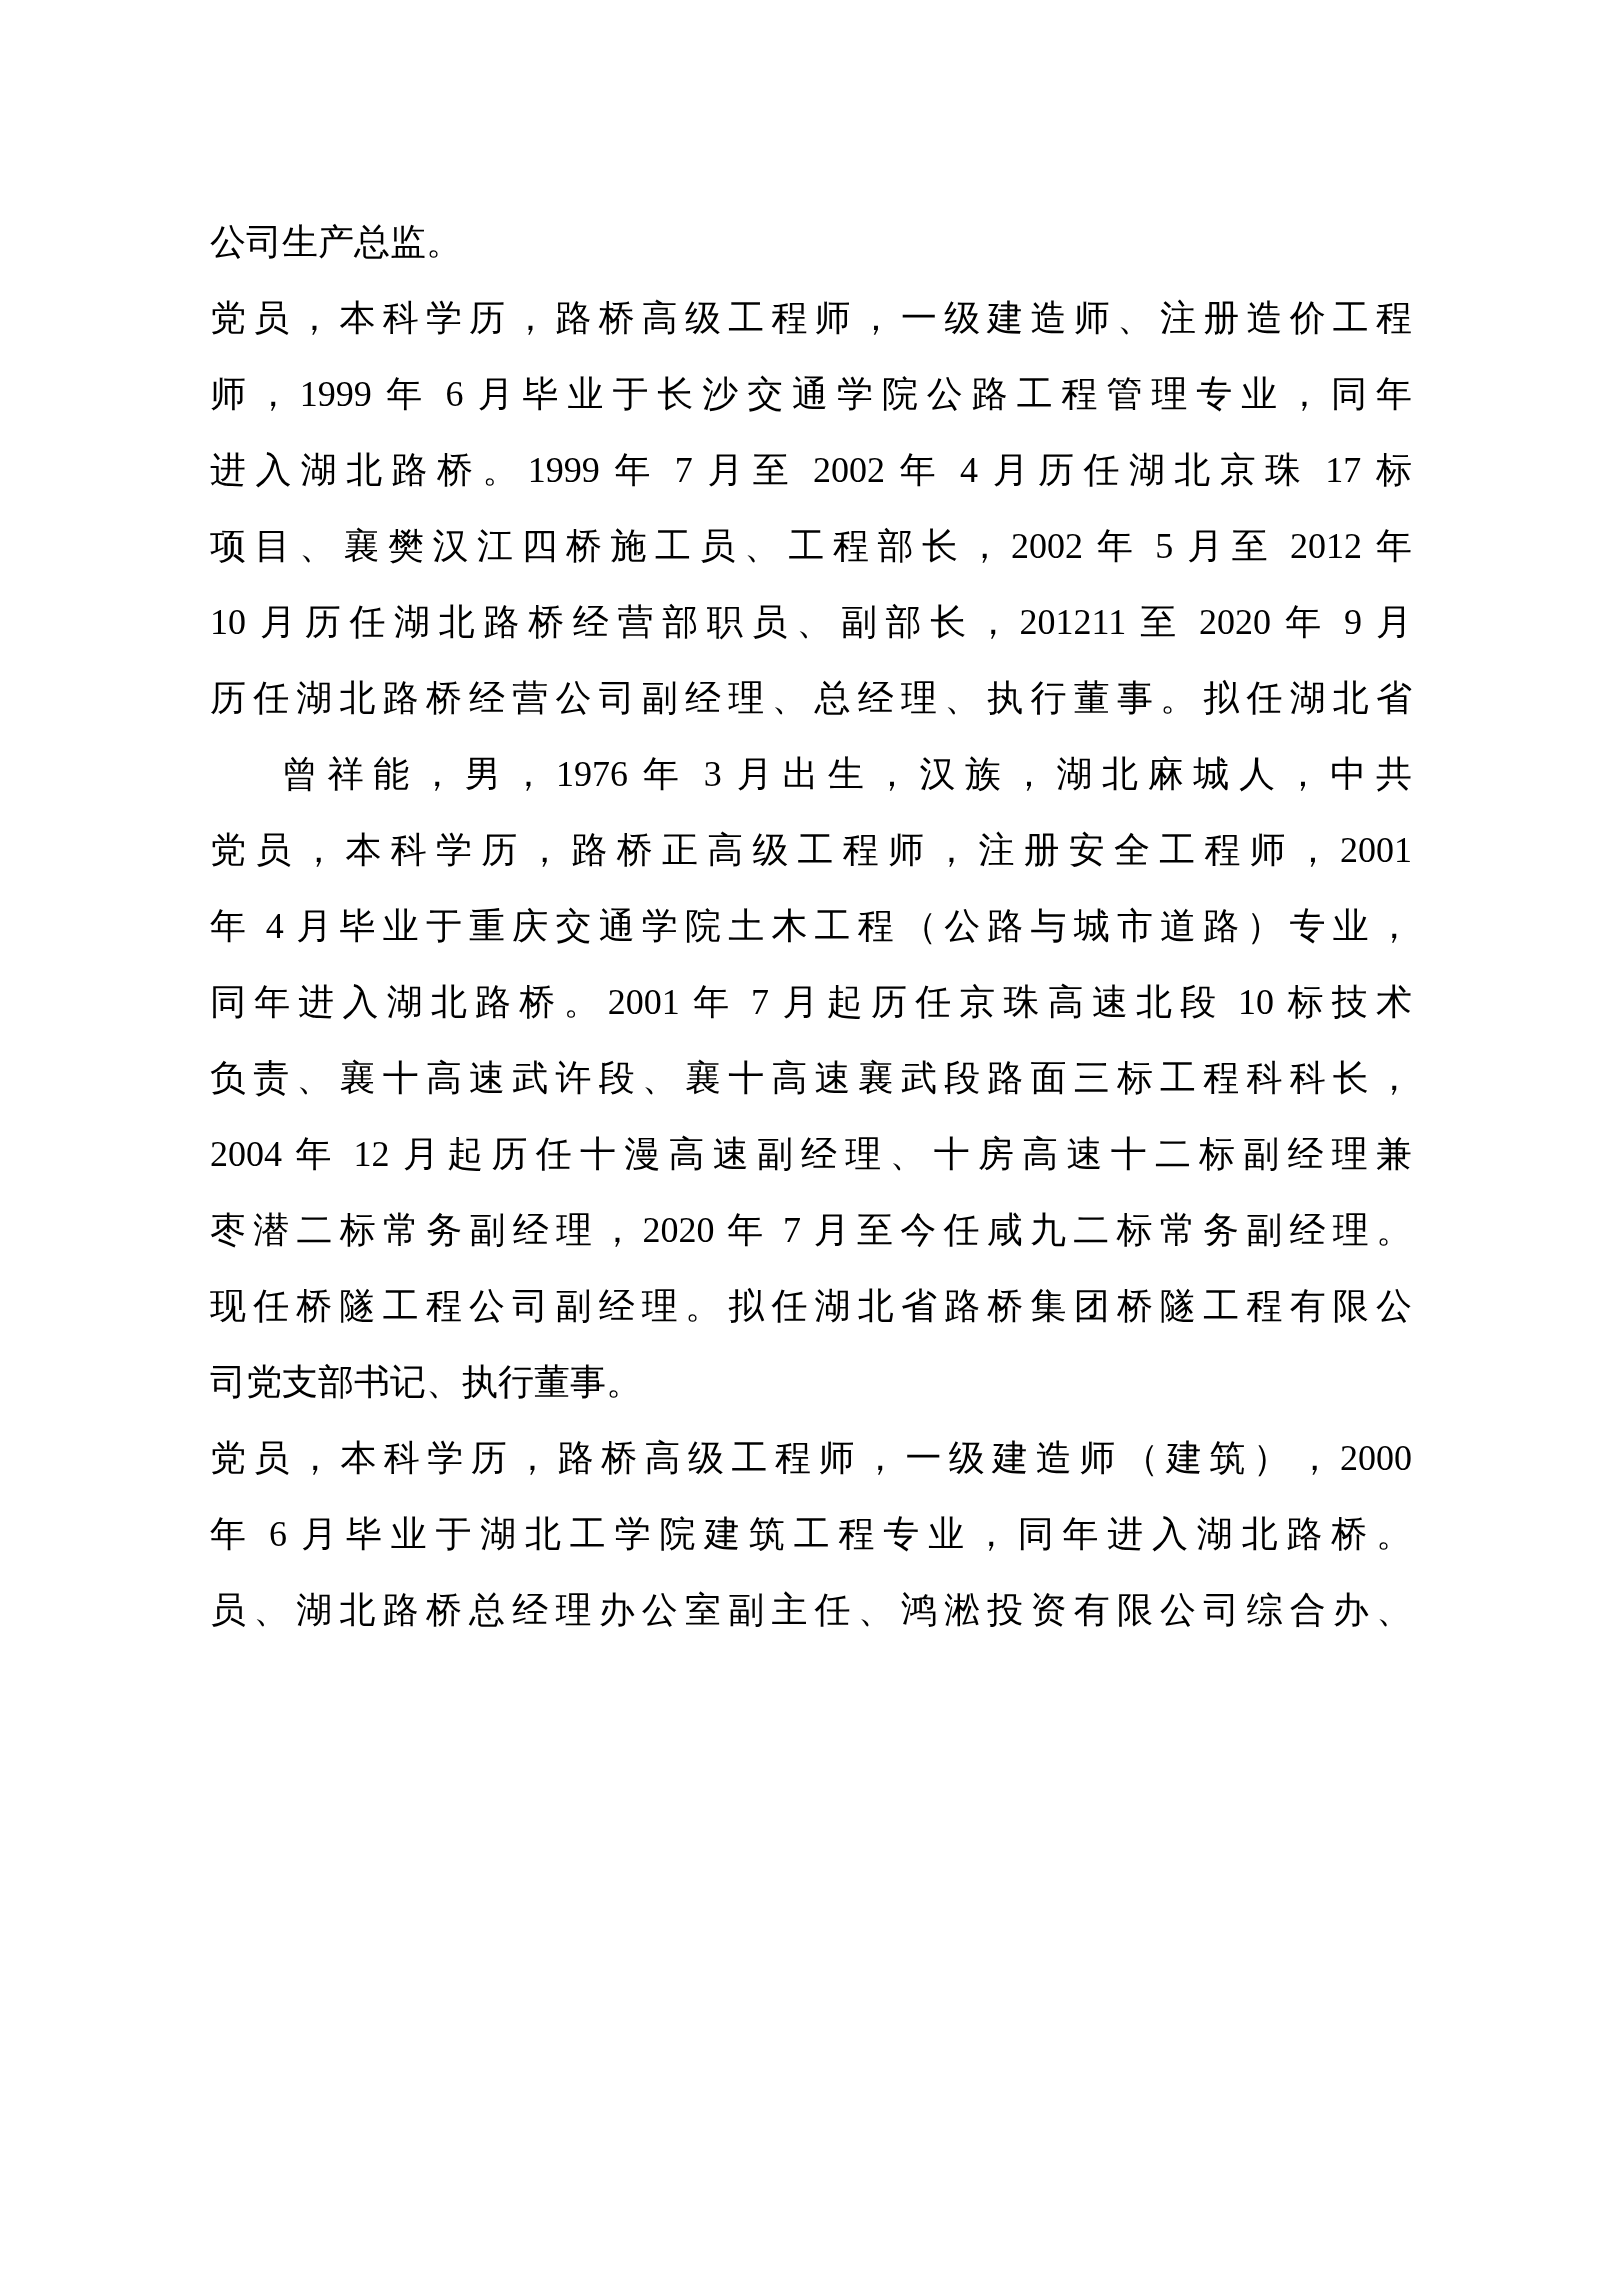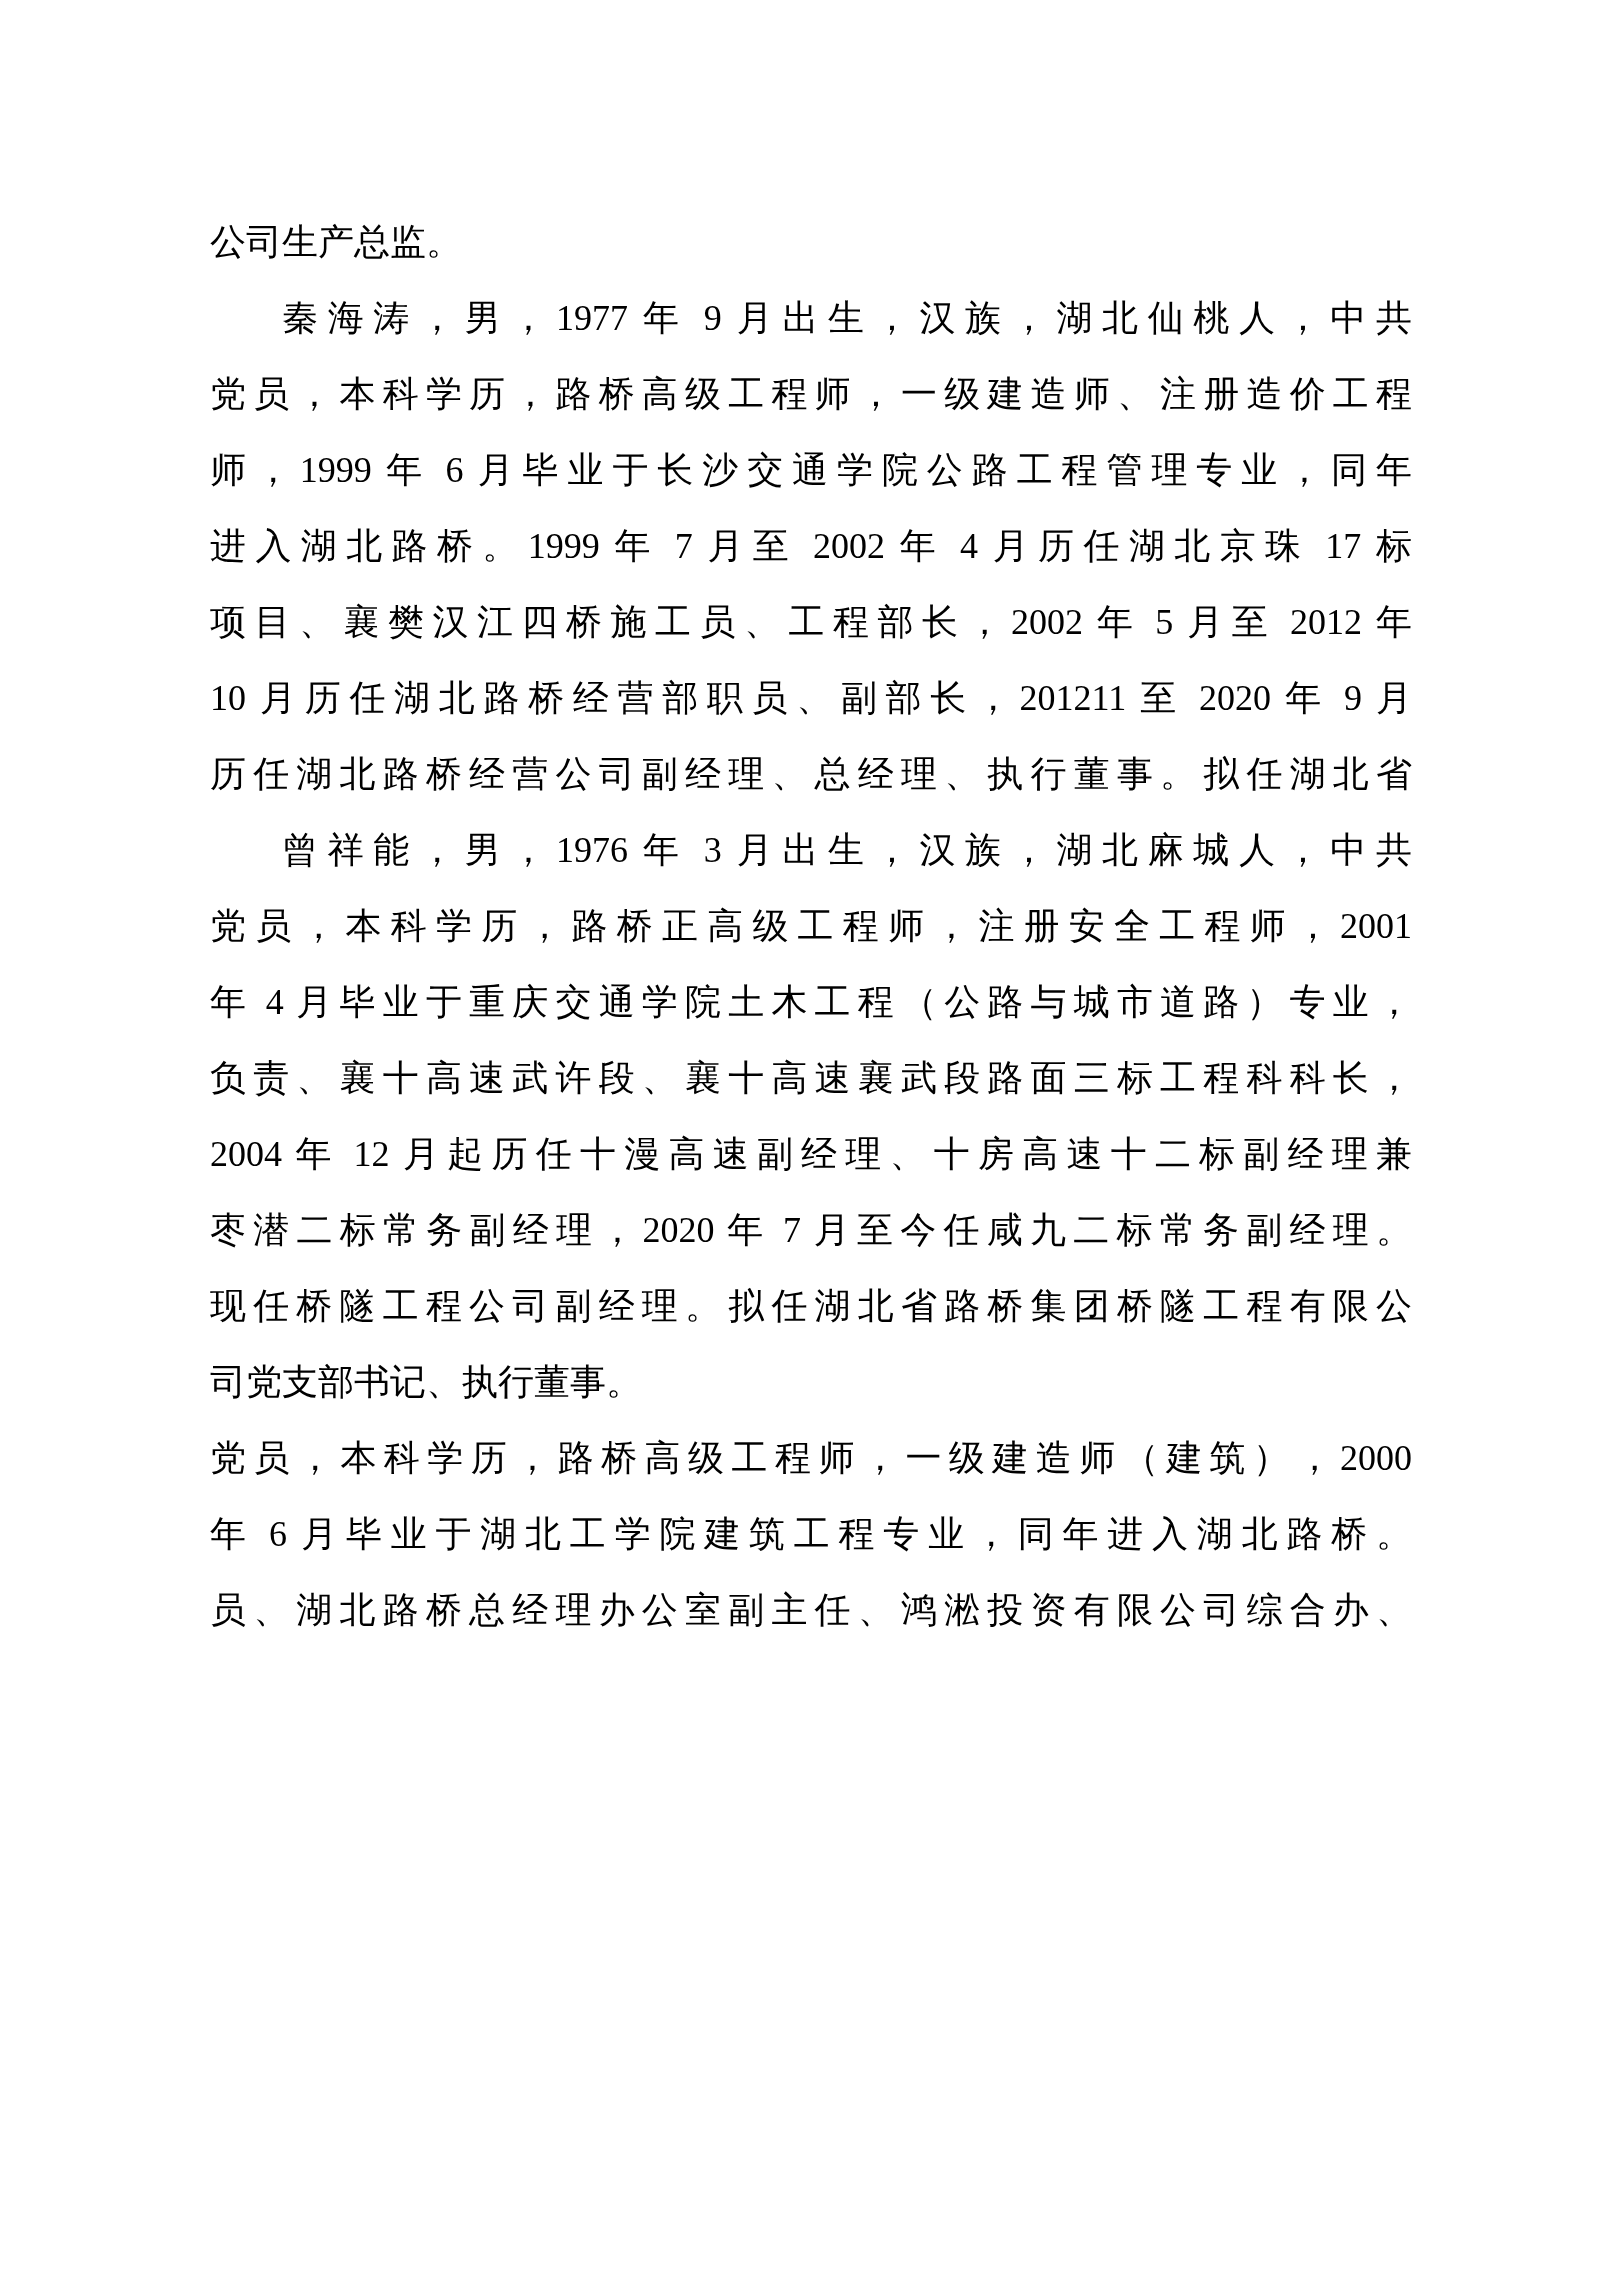--- a/index.html
+++ b/index.html
@@ -36,30 +36,30 @@
   }
   .line.para-end {
     text-align-last: left;
   }
 </style>
 </head>
 <body>
 
 <div class="page">
     <div class="line para-end">公司生产总监。</div>
-    <div class="line indent">秦海涛，男，1977 年 9 月出生，汉族，湖北仙桃人，中共</div>
     <div class="line">党员，本科学历，路桥高级工程师，一级建造师、注册造价工程</div>
     <div class="line">师，1999 年 6 月毕业于长沙交通学院公路工程管理专业，同年</div>
     <div class="line">进入湖北路桥。1999 年 7 月至 2002 年 4 月历任湖北京珠 17 标</div>
     <div class="line">项目、襄樊汉江四桥施工员、工程部长，2002 年 5 月至 2012 年</div>
     <div class="line">10 月历任湖北路桥经营部职员、副部长，201211 至 2020 年 9 月</div>
     <div class="line">历任湖北路桥经营公司副经理、总经理、执行董事。拟任湖北省</div>
     <div class="line indent">曾祥能，男，1976 年 3 月出生，汉族，湖北麻城人，中共</div>
     <div class="line">党员，本科学历，路桥正高级工程师，注册安全工程师，2001</div>
     <div class="line">年 4 月毕业于重庆交通学院土木工程（公路与城市道路）专业，</div>
+    <div class="line">同年进入湖北路桥。2001 年 7 月起历任京珠高速北段 10 标技术</div>
     <div class="line">负责、襄十高速武许段、襄十高速襄武段路面三标工程科科长，</div>
     <div class="line">2004 年 12 月起历任十漫高速副经理、十房高速十二标副经理兼</div>
     <div class="line">枣潜二标常务副经理，2020 年 7 月至今任咸九二标常务副经理。</div>
     <div class="line">现任桥隧工程公司副经理。拟任湖北省路桥集团桥隧工程有限公</div>
     <div class="line para-end">司党支部书记、执行董事。</div>
     <div class="line">党员，本科学历，路桥高级工程师，一级建造师（建筑），2000</div>
     <div class="line">年 6 月毕业于湖北工学院建筑工程专业，同年进入湖北路桥。</div>
     <div class="line">员、湖北路桥总经理办公室副主任、鸿淞投资有限公司综合办、</div>
   </div>
 

